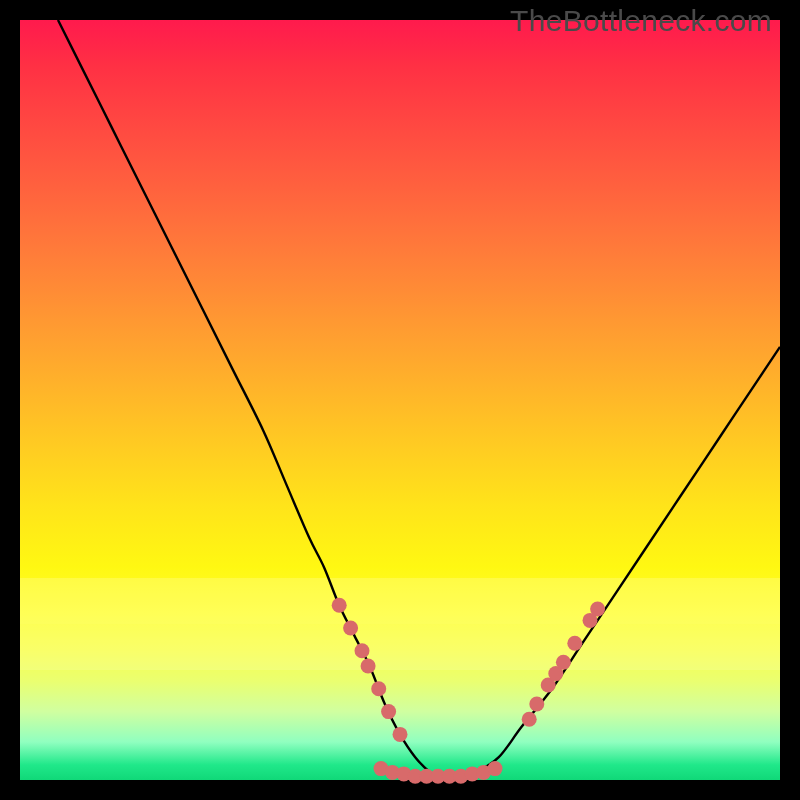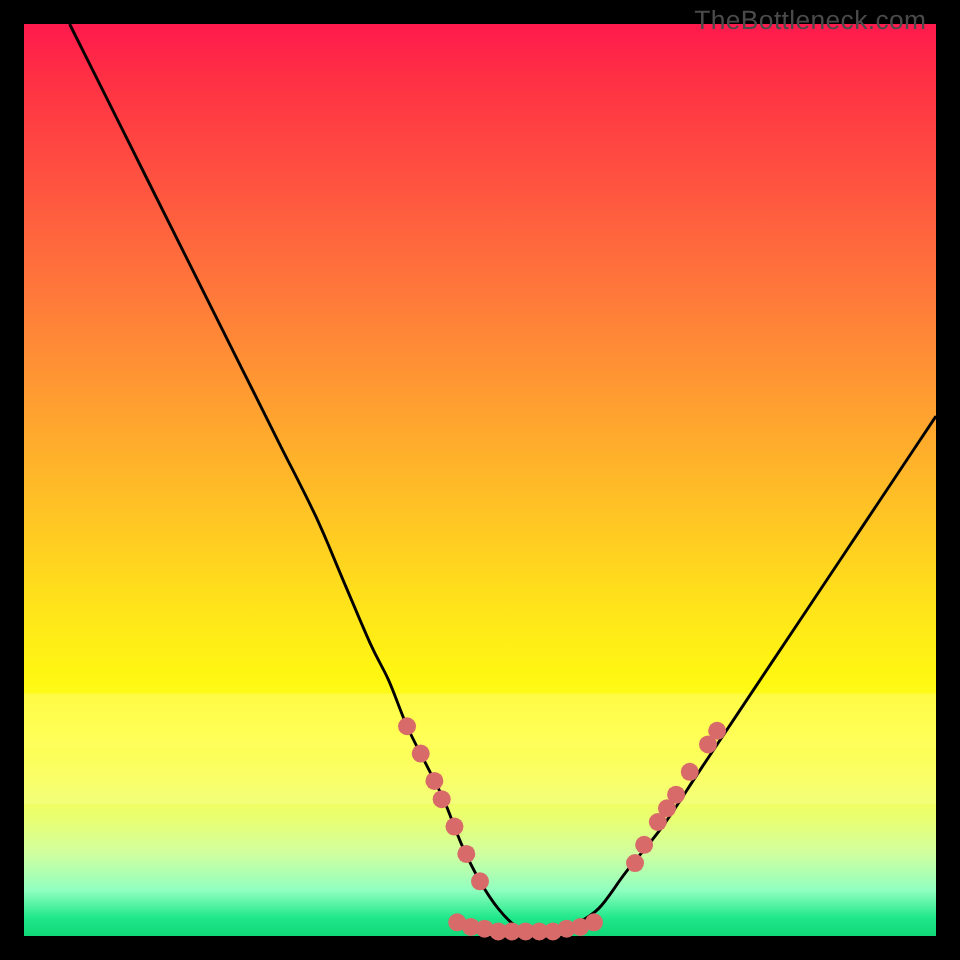--- a/index.html
+++ b/index.html
@@ -47,21 +47,21 @@
     position: absolute;
     left: 0;
     width: 760px;
     background: rgba(255,255,200,0.25);
   }
   .watermark {
     position: absolute;
     top: 4px;
     right: 28px;
     color: #4a4a4a;
-    font-size: 22px;
+    font-size: 30px;
     font-weight: 500;
     letter-spacing: 0.3px;
     user-select: none;
     text-align: center;
   }
   svg.curve {
     position: absolute;
     left: 0;
     top: 0;
     width: 760px;

